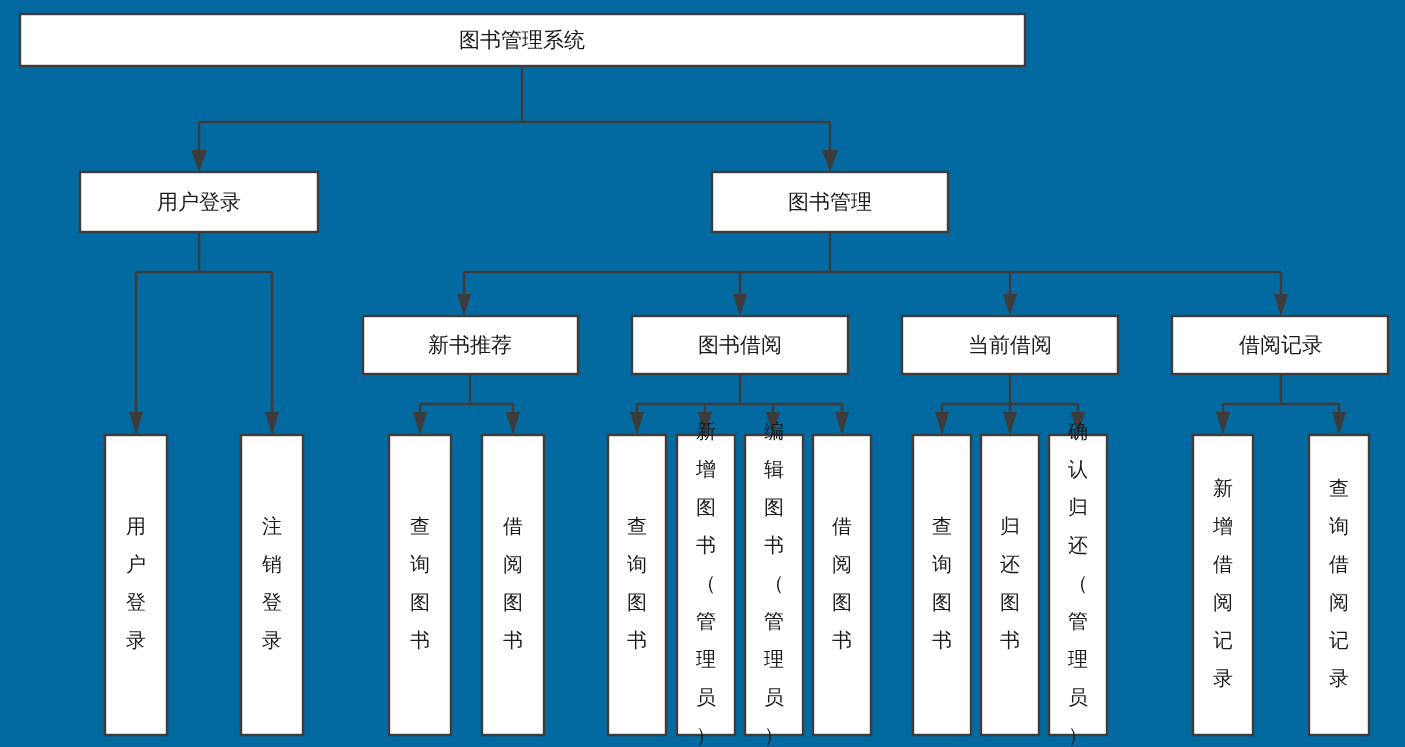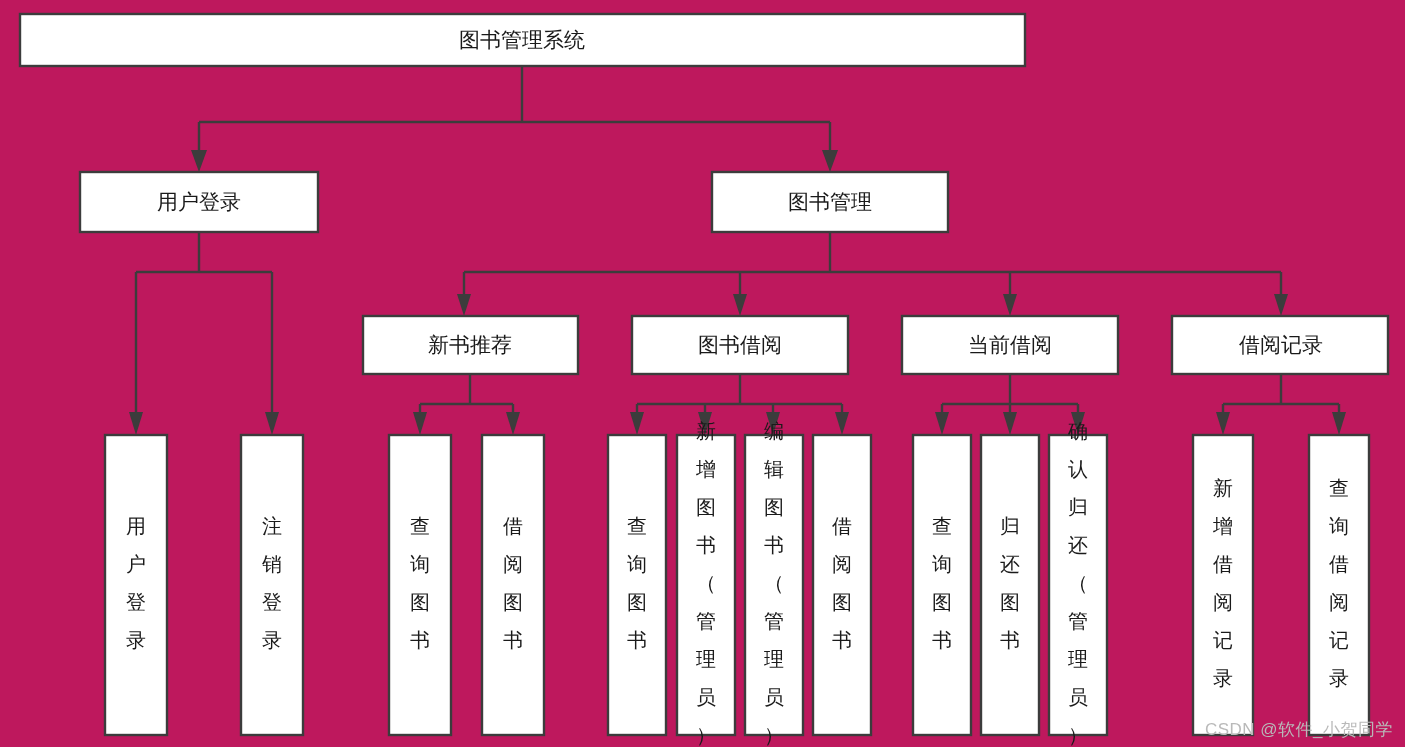--- a/index.html
+++ b/index.html
@@ -10,21 +10,21 @@
   body {
     width: 1405px;
     height: 747px;
     overflow: hidden;
     font-family: "Liberation Sans", "DejaVu Sans", sans-serif;
   }
   #diagram-root {
     position: relative;
     width: 1405px;
     height: 747px;
-    background: #be185d;
+    background: #0369a1;
   }
   svg.diagram-canvas {
     position: absolute;
     top: 0;
     left: 0;
     width: 1405px;
     height: 747px;
   }
   .node-box {
     fill: #ffffff;
@@ -222,15 +222,14 @@
       <rect class="node-box" x="1193" y="435" width="60" height="300"></rect>
       <text class="node-label-v" x="1223" y="585"><tspan x="1223" y="490">新</tspan><tspan x="1223" y="528">增</tspan><tspan x="1223" y="566">借</tspan><tspan x="1223" y="604">阅</tspan><tspan x="1223" y="642">记</tspan><tspan x="1223" y="680">录</tspan></text>
     </g>
     <g>
       <rect class="node-box" x="1309" y="435" width="60" height="300"></rect>
       <text class="node-label-v" x="1339" y="585"><tspan x="1339" y="490">查</tspan><tspan x="1339" y="528">询</tspan><tspan x="1339" y="566">借</tspan><tspan x="1339" y="604">阅</tspan><tspan x="1339" y="642">记</tspan><tspan x="1339" y="680">录</tspan></text>
     </g>
 
   </svg>
 
-  <div class="watermark-text">CSDN @软件_小贺同学</div>
 
 </div>
 
 </body></html>

